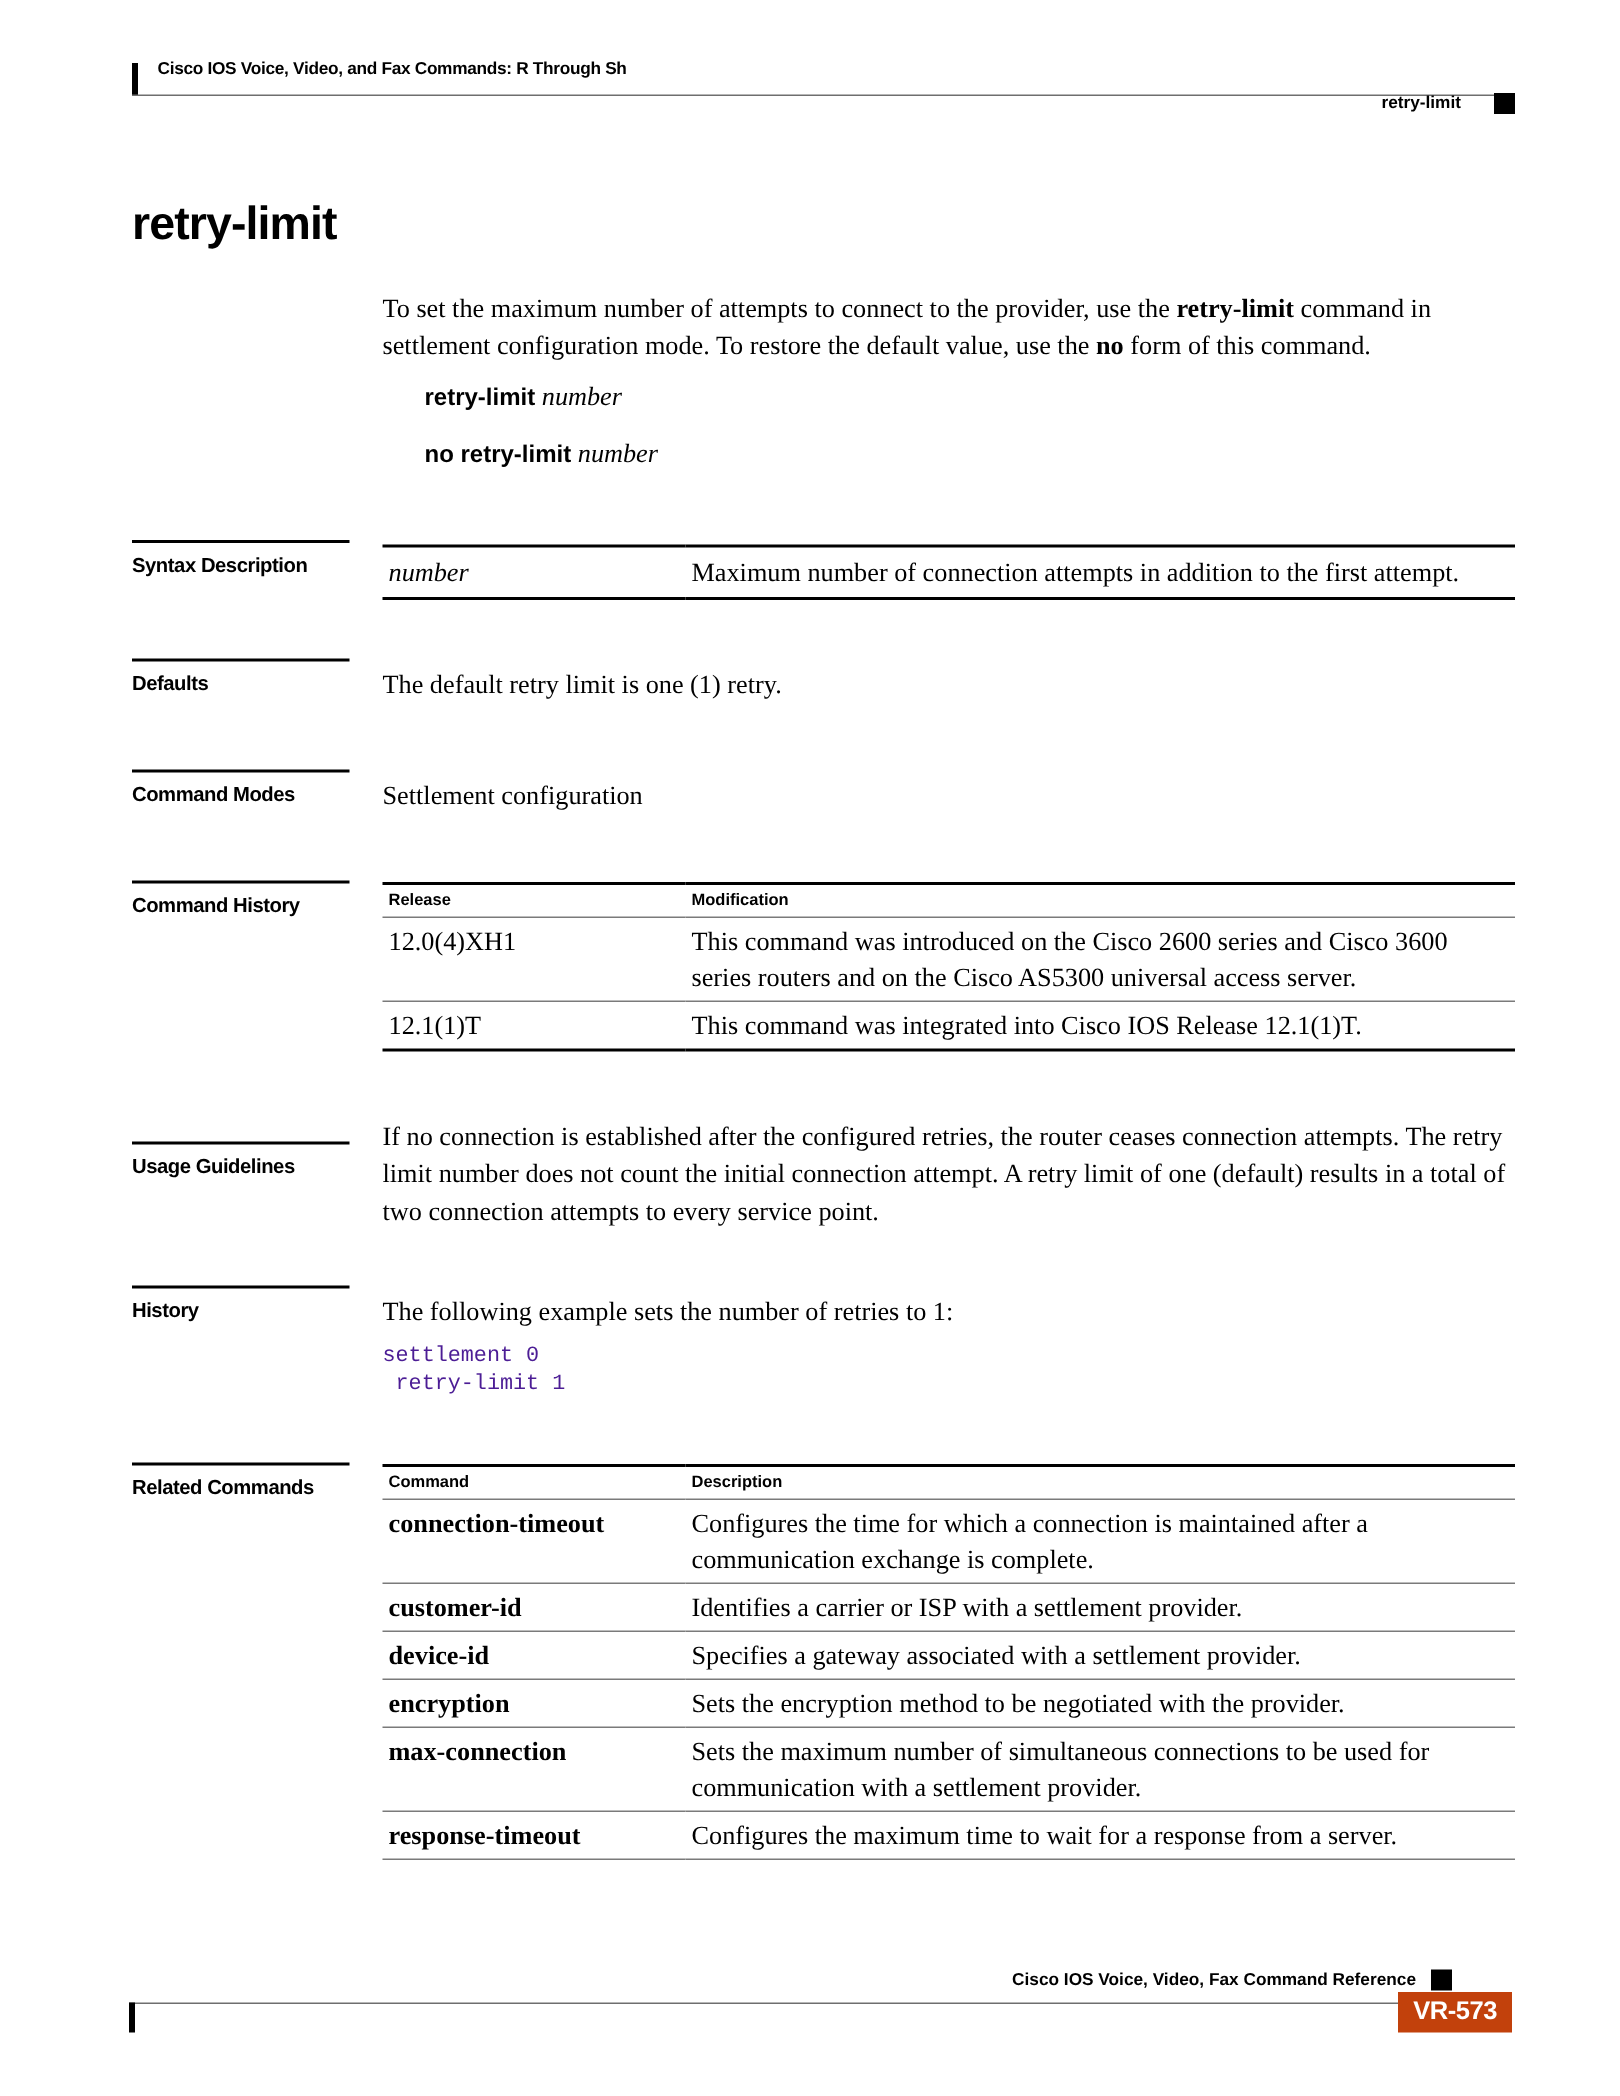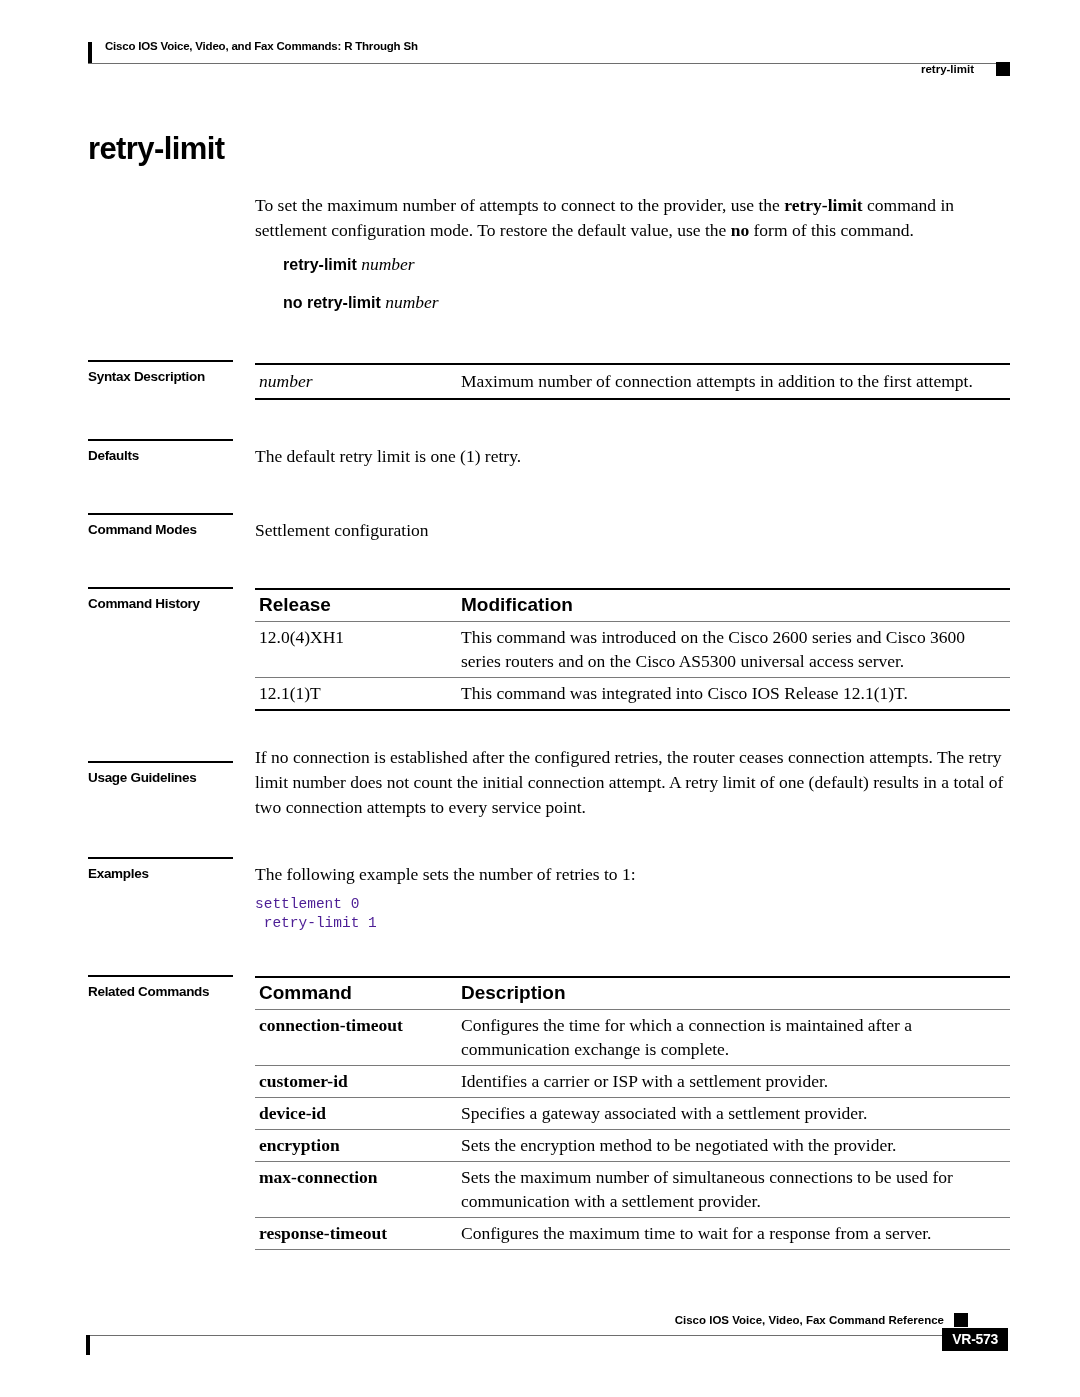--- a/index.html
+++ b/index.html
@@ -127,21 +127,21 @@
     position: absolute;
     left: 255px;
     width: 755px;
     border-collapse: collapse;
     font-size: 17.5px;
   }
   table.doc-table th {
     text-align: left;
     font-family: "Liberation Sans", sans-serif;
     font-weight: bold;
-    font-size: 19px;
+    font-size: 11px;
     padding: 4px 0 5px 4px;
     border-top: 2px solid #000000;
     border-bottom: 1px solid #7a7a7a;
     vertical-align: top;
   }
   table.doc-table td {
     padding: 3px 10px 4px 4px;
     vertical-align: top;
     line-height: 24px;
     border-bottom: 1px solid #7a7a7a;
@@ -211,25 +211,25 @@
     right: 40px;
     top: 3px;
     width: 14px;
     height: 14px;
     background: #000000;
   }
   .page-footer .ftr-pageno {
     position: absolute;
     right: 0px;
     top: 18px;
-    background: #000000;
+    background: #c2410c;
     color: #ffffff;
     font-family: "Liberation Sans", sans-serif;
     font-weight: bold;
-    font-size: 14px;
+    font-size: 17px;
     padding: 3px 10px 4px 10px;
     letter-spacing: -0.3px;
   }
 </style>
 </head>
 <body>
 
 <div class="page-header">
   <div class="hdr-tick"></div>
   <div class="hdr-left">Cisco IOS Voice, Video, and Fax Commands: R Through Sh</div>
@@ -298,21 +298,21 @@
   </table>
 
 <div class="label-col" style="top:770px;">
   <span class="label-rule"></span>
   <span class="label-text">Usage Guidelines</span>
 </div>
 <div class="content-col para" style="top:745px;">If no connection is established after the configured retries, the router ceases connection attempts. The retry limit number does not count the initial connection attempt. A retry limit of one (default) results in a total of two connection attempts to every service point.</div>
 
 <div class="label-col" style="top:866px;">
   <span class="label-rule"></span>
-  <span class="label-text">Examples</span>
+  <span class="label-text">History</span>
 </div>
 <div class="content-col para" style="top:862px;">The following example sets the number of retries to 1:</div>
 <div class="code-block" style="top:895px;">settlement 0
  retry-limit 1</div>
 
 <div class="label-col" style="top:984px;">
   <span class="label-rule"></span>
   <span class="label-text">Related Commands</span>
 </div>
 <table class="doc-table" style="top:976px;">

